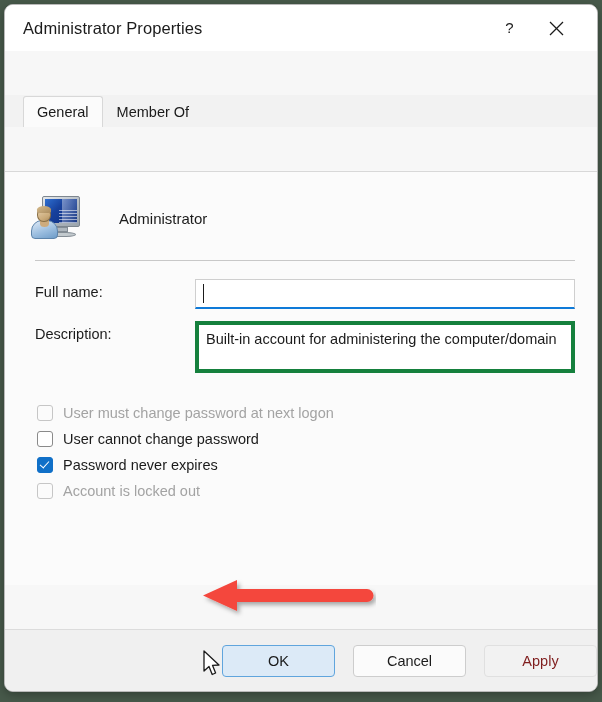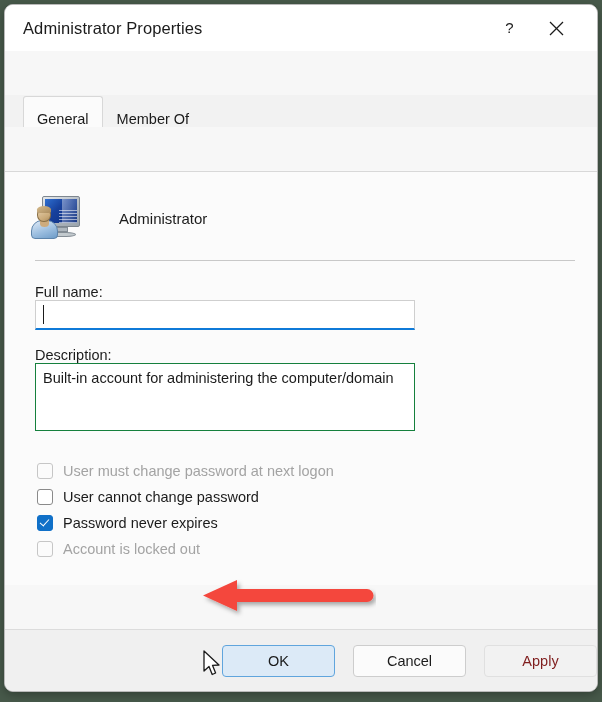--- a/index.html
+++ b/index.html
@@ -69,21 +69,21 @@
     align-items: flex-end;
     padding-left: 18px;
     box-sizing: border-box;
     flex: 0 0 auto;
     position: relative;
   }
   .tab {
     height: 31px;
     padding: 0 13px;
     display: flex;
-    align-items: flex-end;
+    align-items: center;
     font-size: 14.5px;
     color: #1b1b1b;
     box-sizing: border-box;
     border: 1px solid transparent;
     border-bottom: none;
   }
   .tab.selected {
     background: #fbfbfb;
     border-color: #d8d8d8;
     border-top-left-radius: 3px;
@@ -227,21 +227,20 @@
 
   
   #fields {
     padding: 18px 0 0 0;
   }
   .field-row {
     display: flex;
     align-items: flex-start;
     padding-left: 30px;
     margin-bottom: 12px;
-    flex-direction: column;
   }
   .field-label {
     width: 160px;
     font-size: 14.5px;
     color: #1b1b1b;
     padding-top: 5px;
     flex: 0 0 auto;
   }
   .text-input {
     width: 380px;
@@ -260,23 +259,23 @@
   .caret {
     position: absolute;
     left: 7px;
     top: 4px;
     width: 1px;
     height: 19px;
     background: #1b1b1b;
   }
   .text-area {
     width: 380px;
-    height: 68px;
+    height: 52px;
     background: #ffffff;
-    border: 1px solid #15803d;
+    border: 4px solid #15803d;
     box-sizing: border-box;
     font-size: 14.5px;
     line-height: 19px;
     color: #1b1b1b;
     padding: 5px 7px;
     white-space: normal;
   }
 
   
   #checkbox-list {

